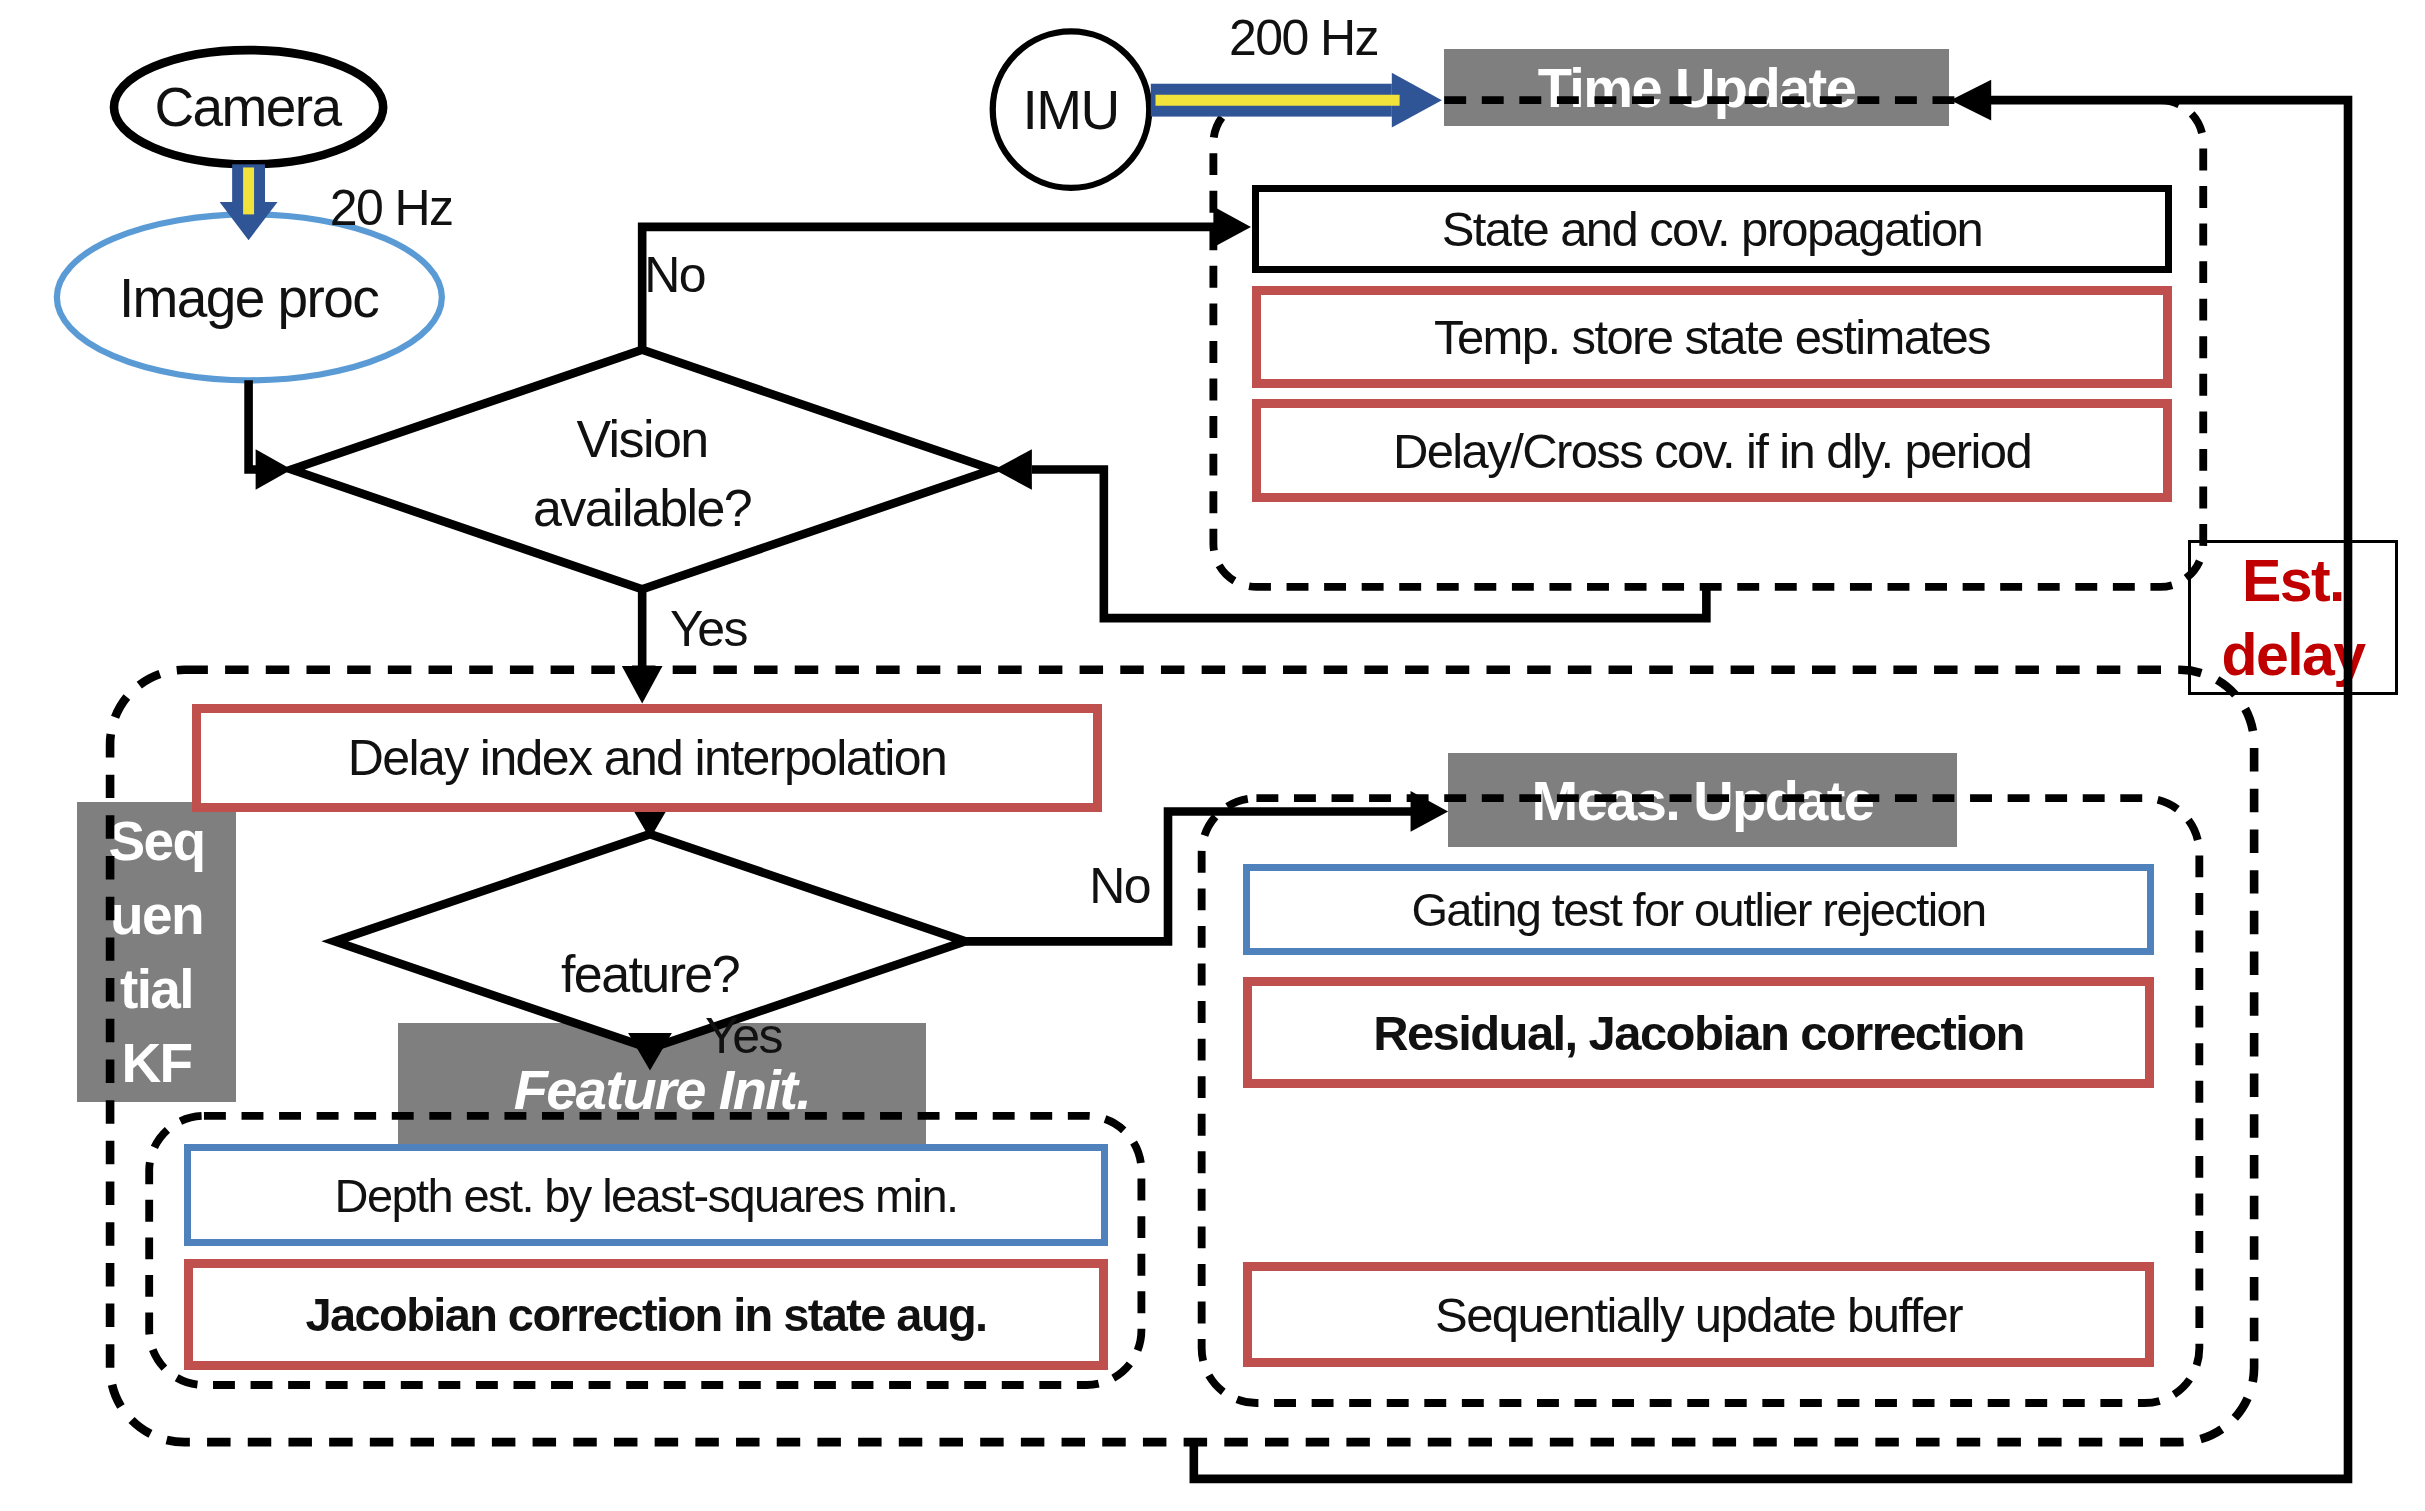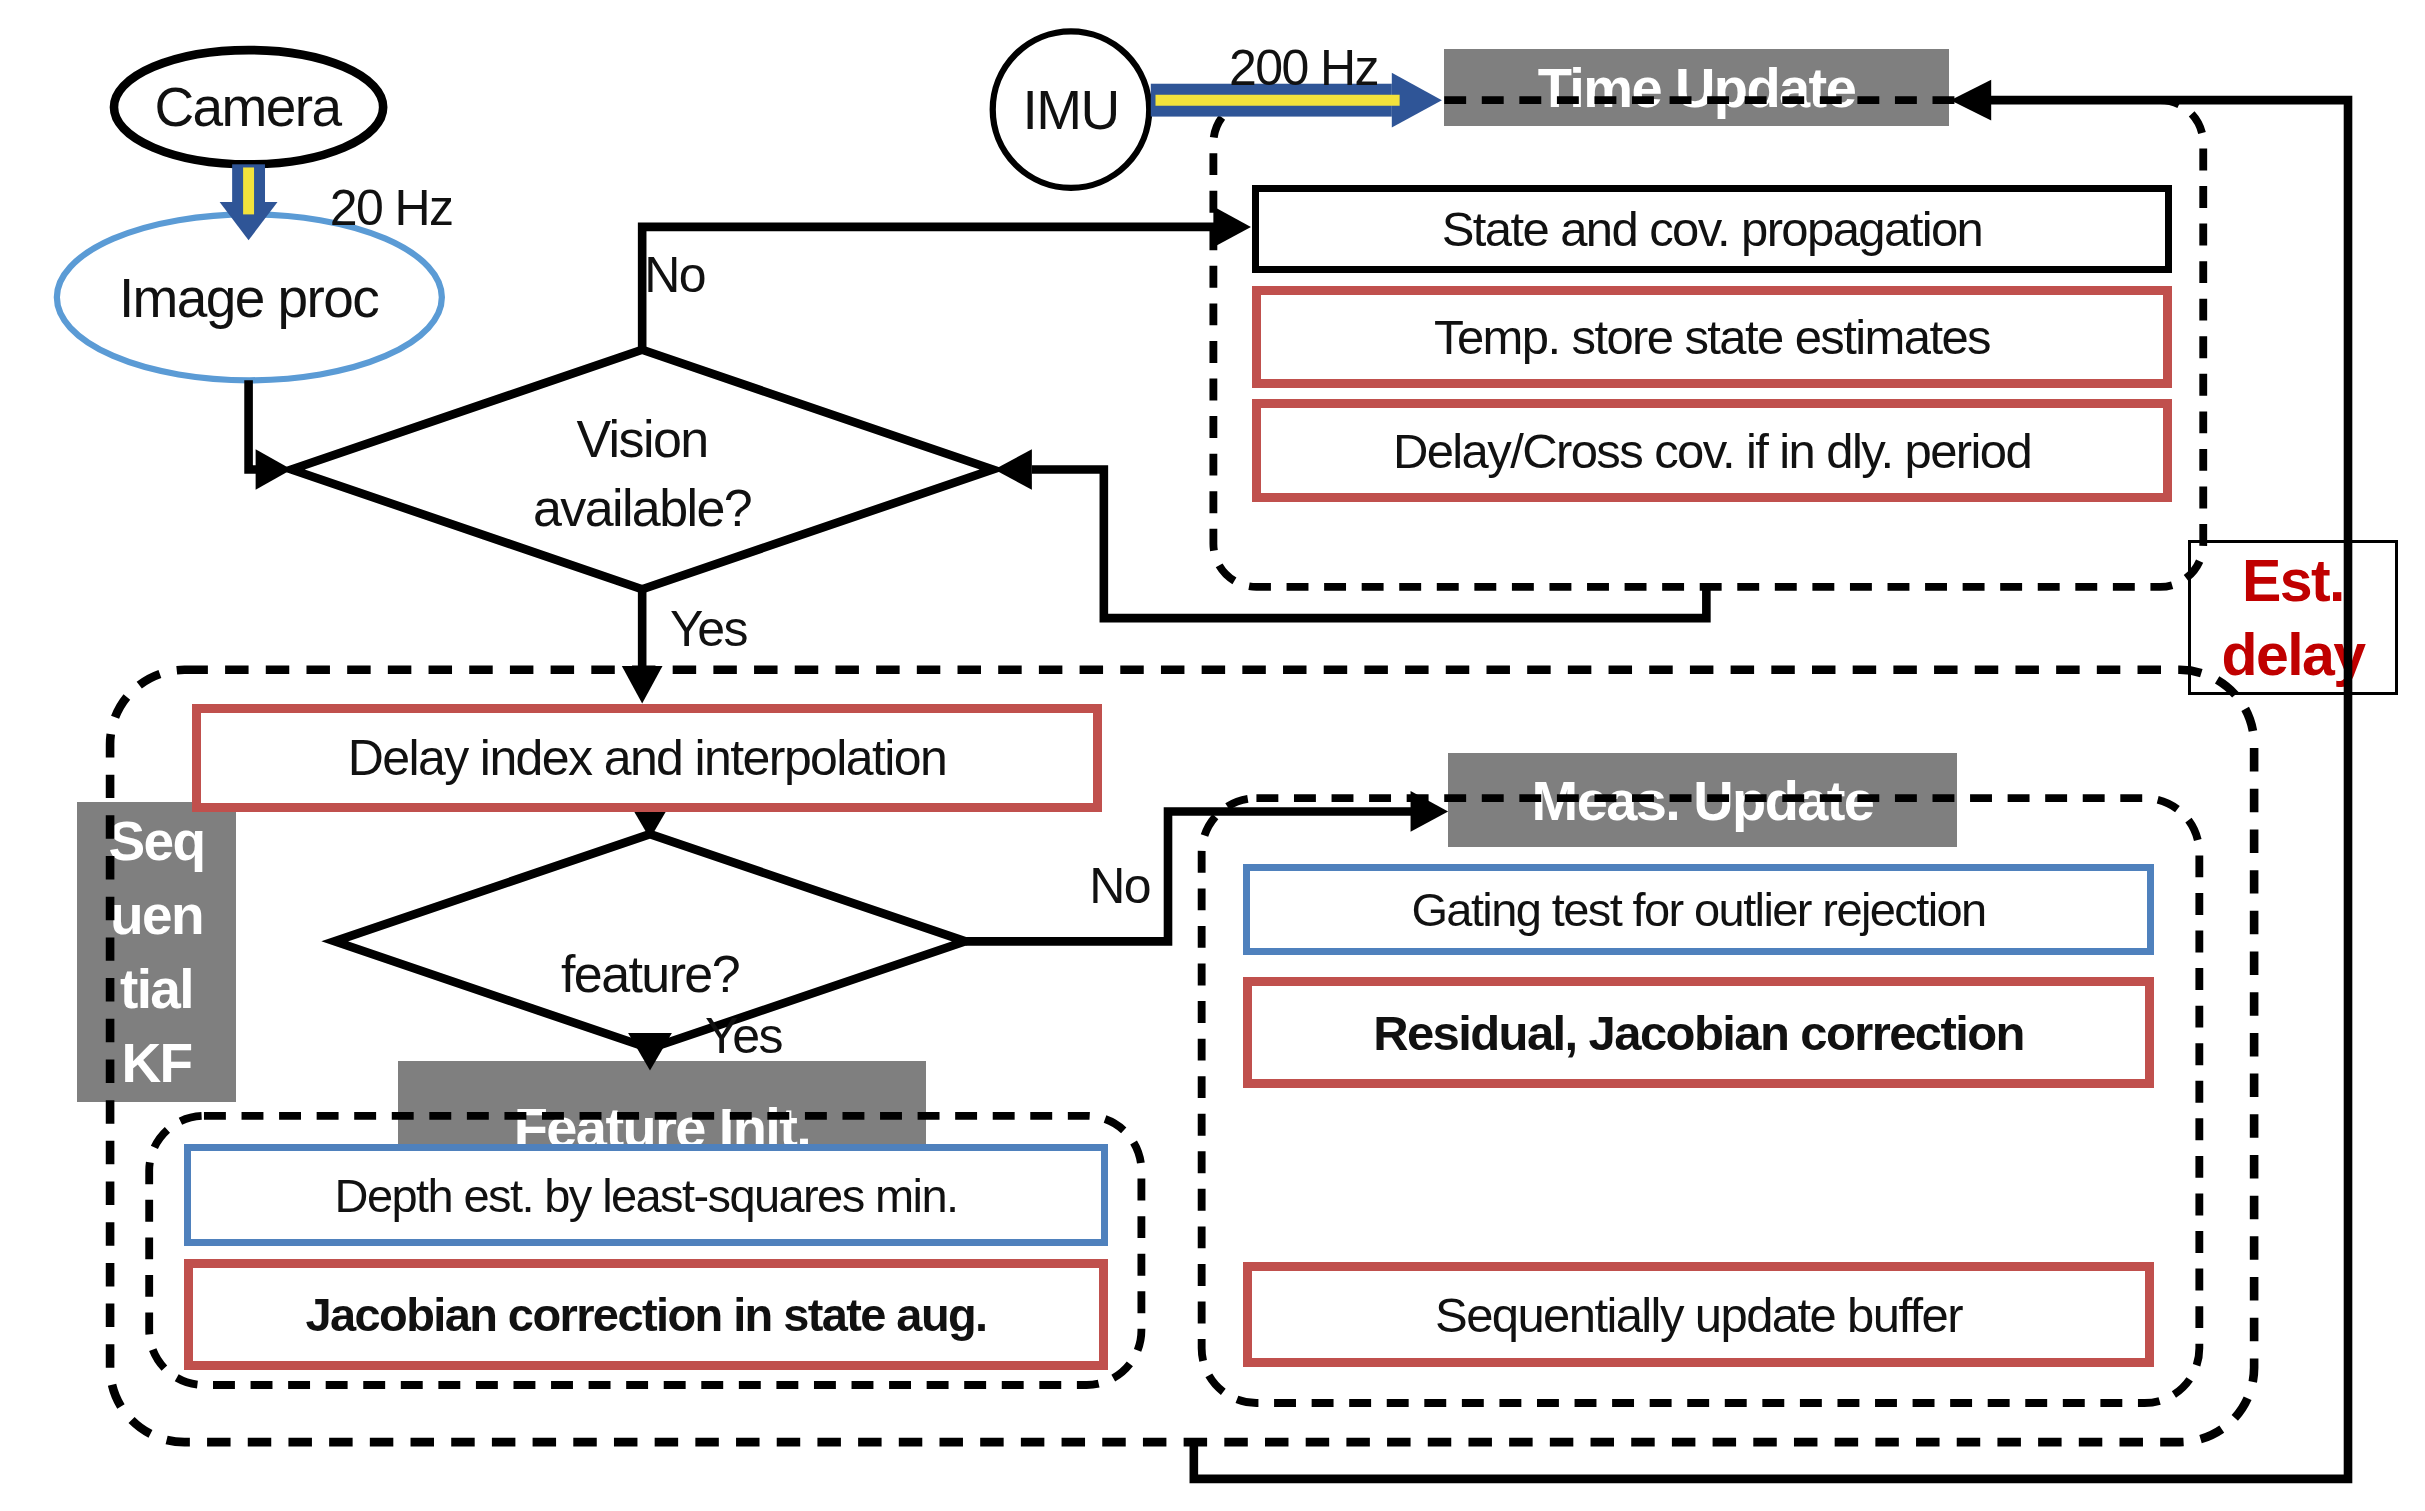--- a/index.html
+++ b/index.html
@@ -43,21 +43,21 @@
 <div class="stage">
 
   <div class="abs z1 hdr" style="left:1444px;top:49px;width:505px;height:77px;">
       <span>Time Update</span>
     </div>
 
   <div class="abs z1 hdr" style="left:1448px;top:753px;width:509px;height:94px;">
       <span>Meas. Update</span>
     </div>
 
-  <div class="abs z1 hdr" style="left:398px;top:1061px;width:528px;height:133px;">
+  <div class="abs z1 hdr" style="left:398px;top:1023px;width:528px;height:133px;font-style:italic;">
       <span>Feature Init.</span>
     </div>
 
   <div class="abs z1 seq" style="left:29px;top:802px;width:159px;height:300px;">
     <span>Seq</span>
     <span>uen</span>
     <span>tial</span>
     <span>KF</span>
   </div>
 
@@ -114,21 +114,21 @@
     </div>
 
   <div class="abs z3 lbl ellipse-text" style="left:56px;top:268px;width:385px;height:59px;">
       <span>Image proc</span>
     </div>
 
   <div class="abs z3 lbl ellipse-text" style="left:992px;top:82px;width:157px;height:55px;">
       <span>IMU</span>
     </div>
 
-  <div class="abs z3 lbl" style="left:1190px;top:40px;width:227px;height:55px;">
+  <div class="abs z3 lbl" style="left:1190px;top:10px;width:227px;height:55px;">
       <span>200 Hz</span>
     </div>
 
   <div class="abs z3 sbox b-black" style="left:1252px;top:185px;width:920px;height:88px;">
       <span>State and cov. propagation</span>
     </div>
 
   <div class="abs z3 sbox b-red" style="left:1252px;top:286px;width:920px;height:102px;">
       <span>Temp. store state estimates</span>
     </div>

